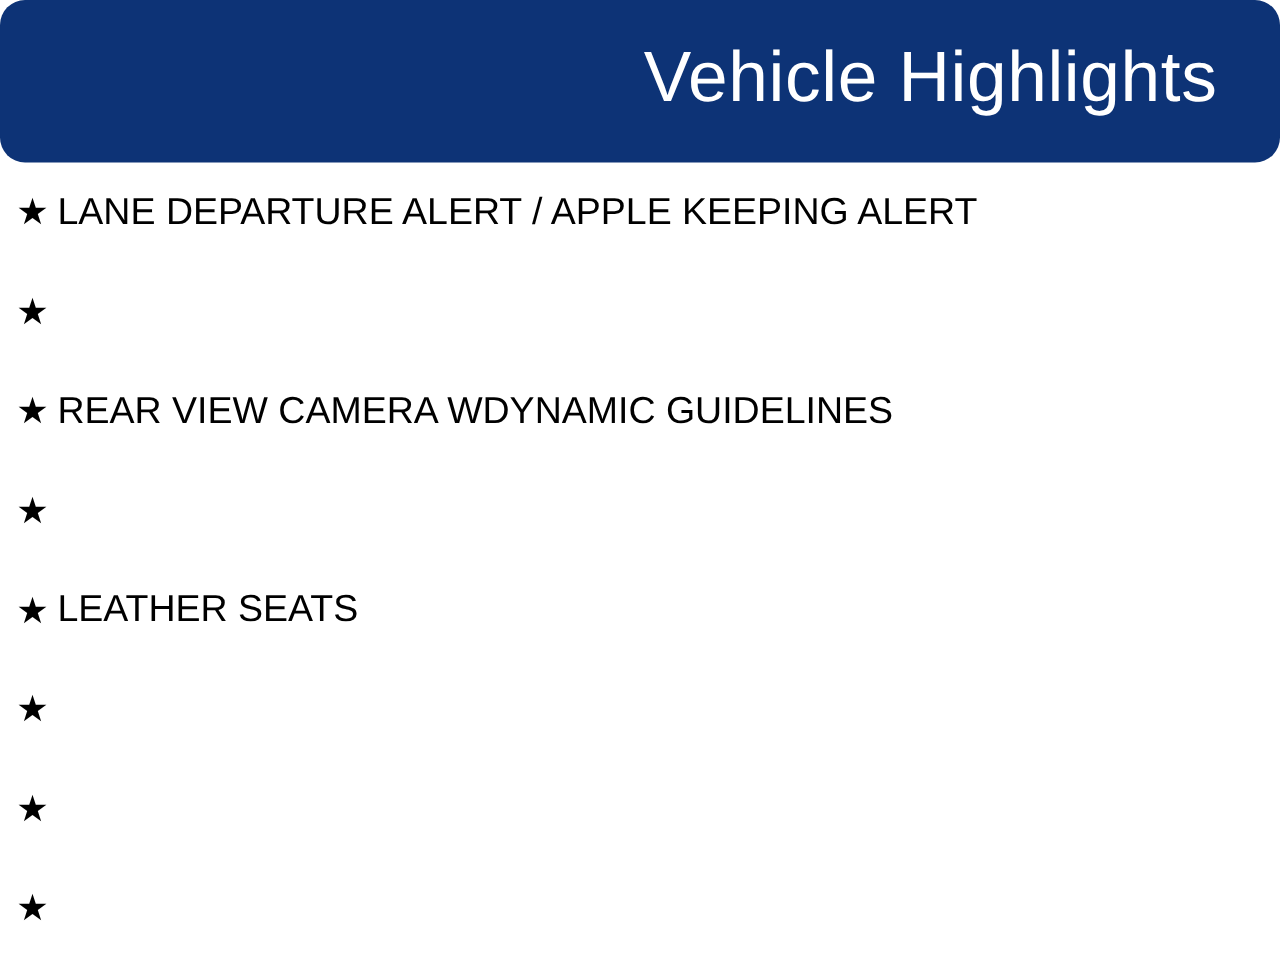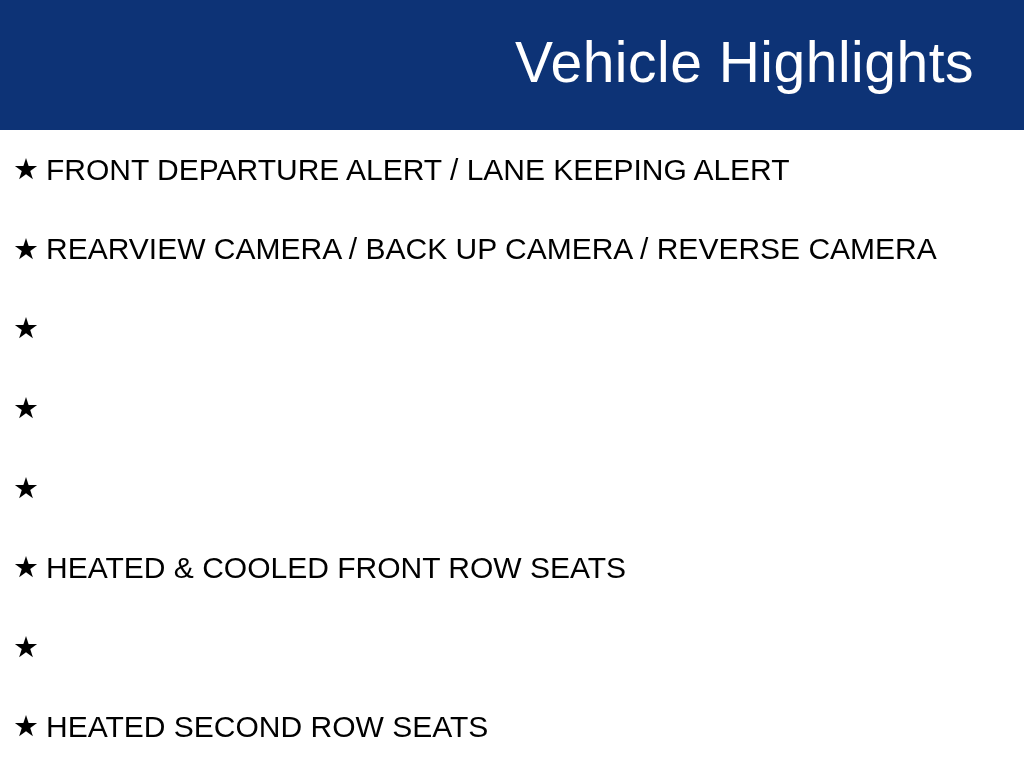--- a/index.html
+++ b/index.html
@@ -18,20 +18,21 @@
     background: #ffffff;
   }
   .header {
     height: 130px;
     width: 100%;
     box-sizing: border-box;
     display: flex;
     align-items: center;
     justify-content: flex-end;
     padding-right: 50px;
+    border-radius: 20px;
   }
   .header-title {
     color: #ffffff;
     font-size: 57px;
     font-weight: 400;
     letter-spacing: 0.5px;
     white-space: nowrap;
     line-height: 1;
     padding-bottom: 6px;
   }
@@ -65,41 +66,40 @@
 
 <div class="slide">
 
   <div class="header" style="background: rgb(13, 51, 118);">
     <div class="header-title" style="color: rgb(255, 255, 255);">Vehicle Highlights</div>
   </div>
 
   <ul class="highlight-list">
     <li style="color: rgb(0, 0, 0);">
       <span class="star">★</span>
-      <span class="item-label">FRONT DEPARTURE ALERT / LANE KEEPING ALERT</span>
+      <span class="item-label">LANE DEPARTURE ALERT / APPLE KEEPING ALERT</span>
     </li>
     <li style="color: rgb(0, 0, 0);">
       <span class="star">★</span>
-      <span class="item-label">REARVIEW CAMERA / BACK UP CAMERA / REVERSE CAMERA</span>
+    </li>
+    <li style="color: rgb(0, 0, 0);">
+      <span class="star">★</span>
+      <span class="item-label">REAR VIEW CAMERA WDYNAMIC GUIDELINES</span>
+    </li>
+    <li style="color: rgb(0, 0, 0);">
+      <span class="star">★</span>
+    </li>
+    <li style="color: rgb(0, 0, 0);">
+      <span class="star">★</span>
+      <span class="item-label">LEATHER SEATS</span>
     </li>
     <li style="color: rgb(0, 0, 0);">
       <span class="star">★</span>
     </li>
     <li style="color: rgb(0, 0, 0);">
       <span class="star">★</span>
     </li>
     <li style="color: rgb(0, 0, 0);">
       <span class="star">★</span>
     </li>
-    <li style="color: rgb(0, 0, 0);">
-      <span class="star">★</span>
-      <span class="item-label">HEATED &amp; COOLED FRONT ROW SEATS</span>
-    </li>
-    <li style="color: rgb(0, 0, 0);">
-      <span class="star">★</span>
-    </li>
-    <li style="color: rgb(0, 0, 0);">
-      <span class="star">★</span>
-      <span class="item-label">HEATED SECOND ROW SEATS</span>
-    </li>
   </ul>
 
 </div>
 
 </body></html>

